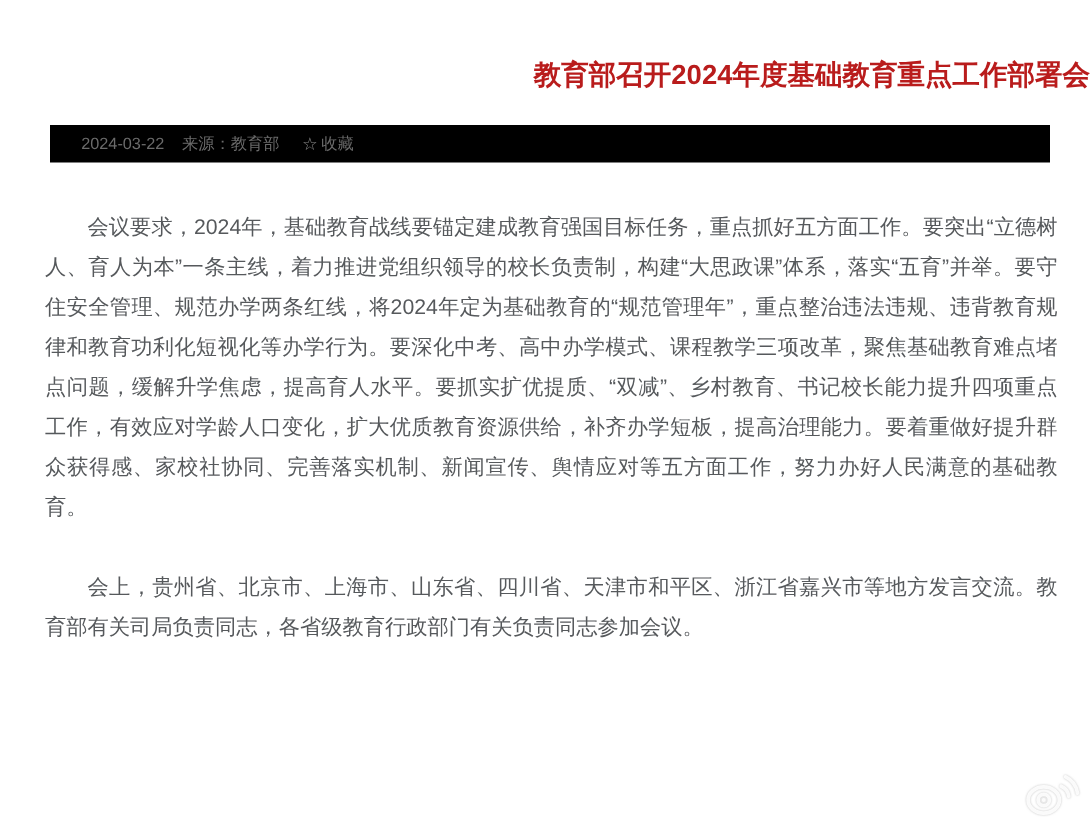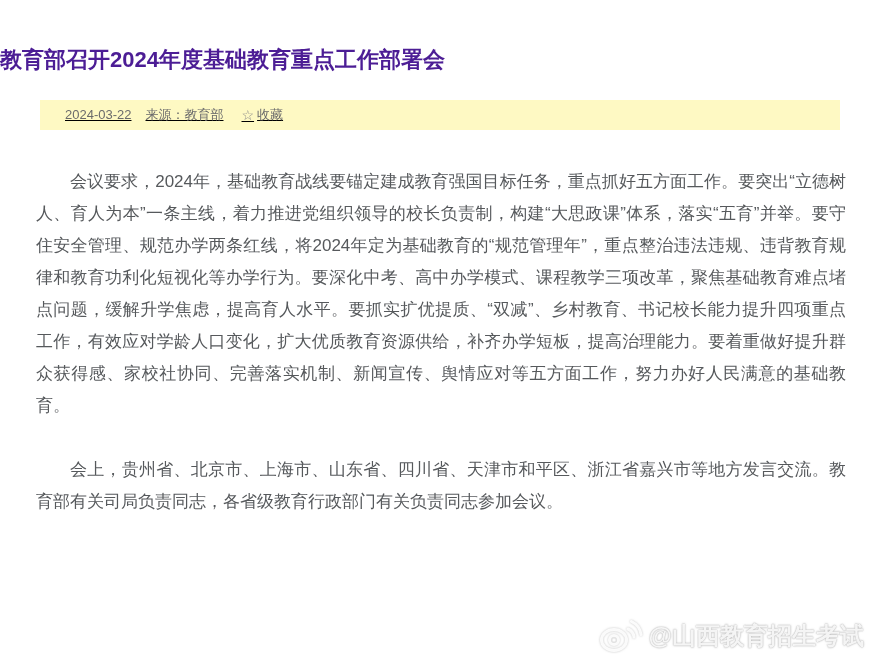--- a/index.html
+++ b/index.html
@@ -6,32 +6,32 @@
   body {
     width: 872px;
     height: 657px;
     background: #ffffff;
     font-family: "Liberation Sans", sans-serif;
     position: relative;
     overflow: hidden;
   }
   .article-title {
     padding-top: 30px;
-    text-align: left;
+    text-align: right;
     font-size: 22px;
     font-weight: bold;
-    color: #4c1d95;
+    color: #b91c1c;
   }
   .meta-bar {
     box-sizing: border-box;
     width: 800px;
     height: 30px;
     margin: 25px 0 0 40px;
     padding-left: 25px;
-    background: #fef9c3;
+    background: #000000;
     display: flex;
     align-items: center;
     text-decoration: underline;
   }
   .meta-date, .meta-source, .fav-label {
     font-size: 13px;
     color: #6b6b6b;
   }
   .meta-source { margin-left: 14px; text-align: center; }
   .fav-button {
@@ -100,14 +100,13 @@
 <div class="watermark">
   <svg class="weibo-icon" width="44" height="37" viewBox="0 0 44 37" xmlns="http://www.w3.org/2000/svg">
     <g fill="none" stroke="rgba(255,255,255,0.9)" stroke-width="3" stroke-linecap="round">
       <ellipse cx="15" cy="24" rx="12.5" ry="10.5"></ellipse>
       <circle cx="15" cy="24" r="4.5"></circle>
       <path d="M29 13 a10 10 0 0 1 6 8"></path>
       <path d="M32.5 5.5 a17 17 0 0 1 9.5 13"></path>
     </g>
     <circle cx="15" cy="24" r="1.6" fill="rgba(255,255,255,0.9)"></circle>
   </svg>
-  <span class="watermark-text">@山西教育招生考试</span>
 </div>
 
 </body></html>

